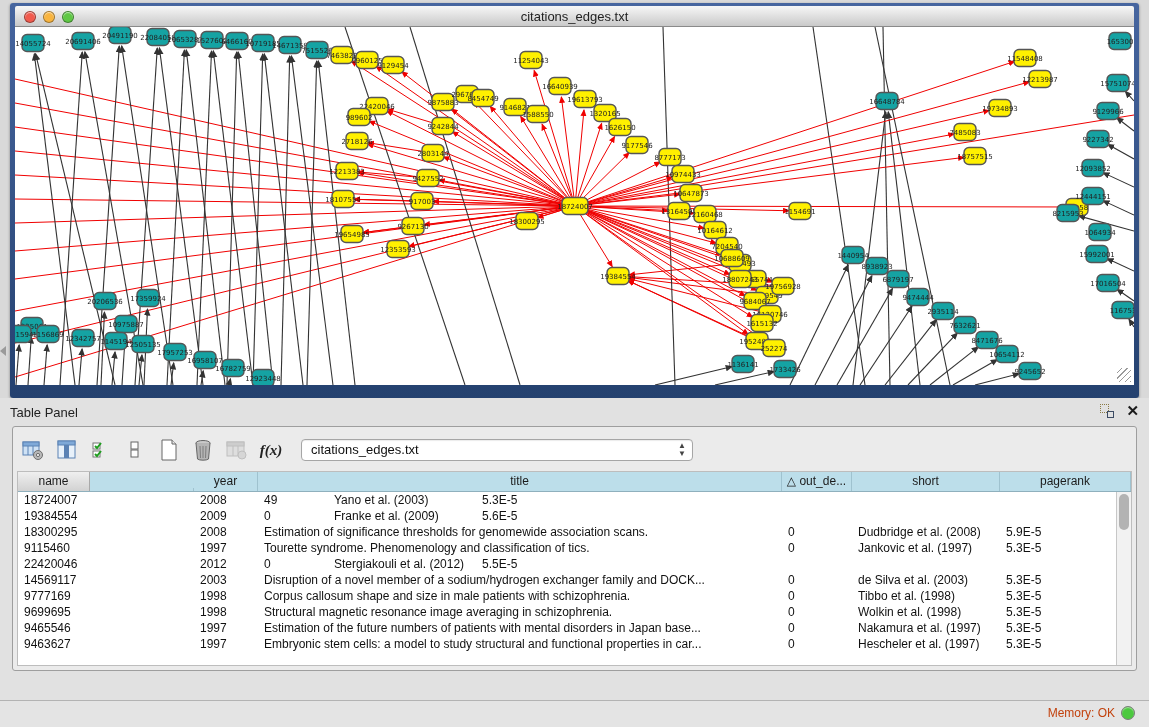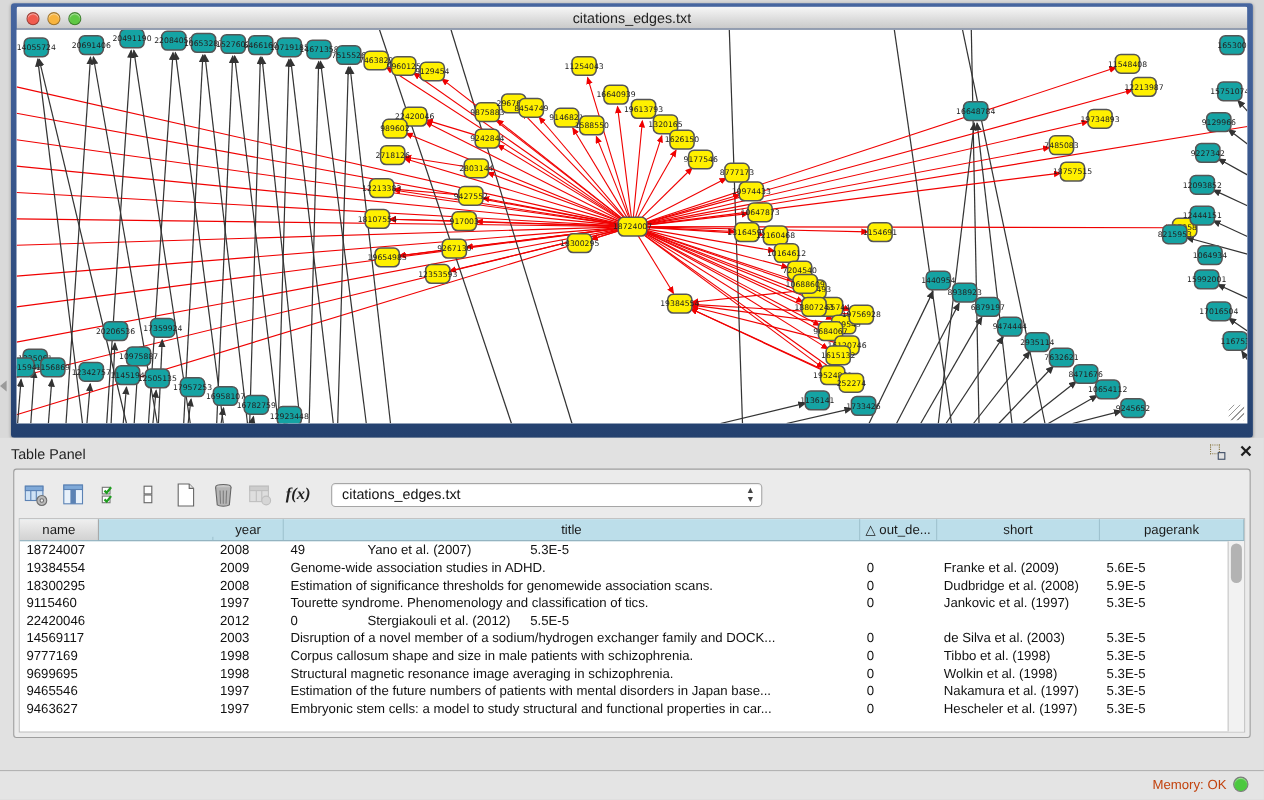--- a/index.html
+++ b/index.html
@@ -729,28 +729,27 @@
           <div class="th c4">△ out_de...</div>
           <div class="th c5">short</div>
           <div class="th c6">pagerank</div>
         </div>
       <div class="tbody" id="tbody">
           <div class="tr">
             <div class="td c0">18724007</div>
             <div class="td c1">1</div>
             <div class="td c2">2008</div>
             <div class="td c4">49</div>
-            <div class="td c5">Yano et al. (2007)</div>
+            <div class="td c5">Yano et al. (2003)</div>
             <div class="td c6">5.3E-5</div>
           </div>
           <div class="tr">
             <div class="td c0">19384554</div>
             <div class="td c1">6</div>
             <div class="td c2">2009</div>
-            <div class="td c3">Genome-wide association studies in ADHD.</div>
             <div class="td c4">0</div>
             <div class="td c5">Franke et al. (2009)</div>
             <div class="td c6">5.6E-5</div>
           </div>
           <div class="tr">
             <div class="td c0">18300295</div>
             <div class="td c1">6</div>
             <div class="td c2">2008</div>
             <div class="td c3">Estimation of significance thresholds for genomewide association scans.</div>
             <div class="td c4">0</div>

